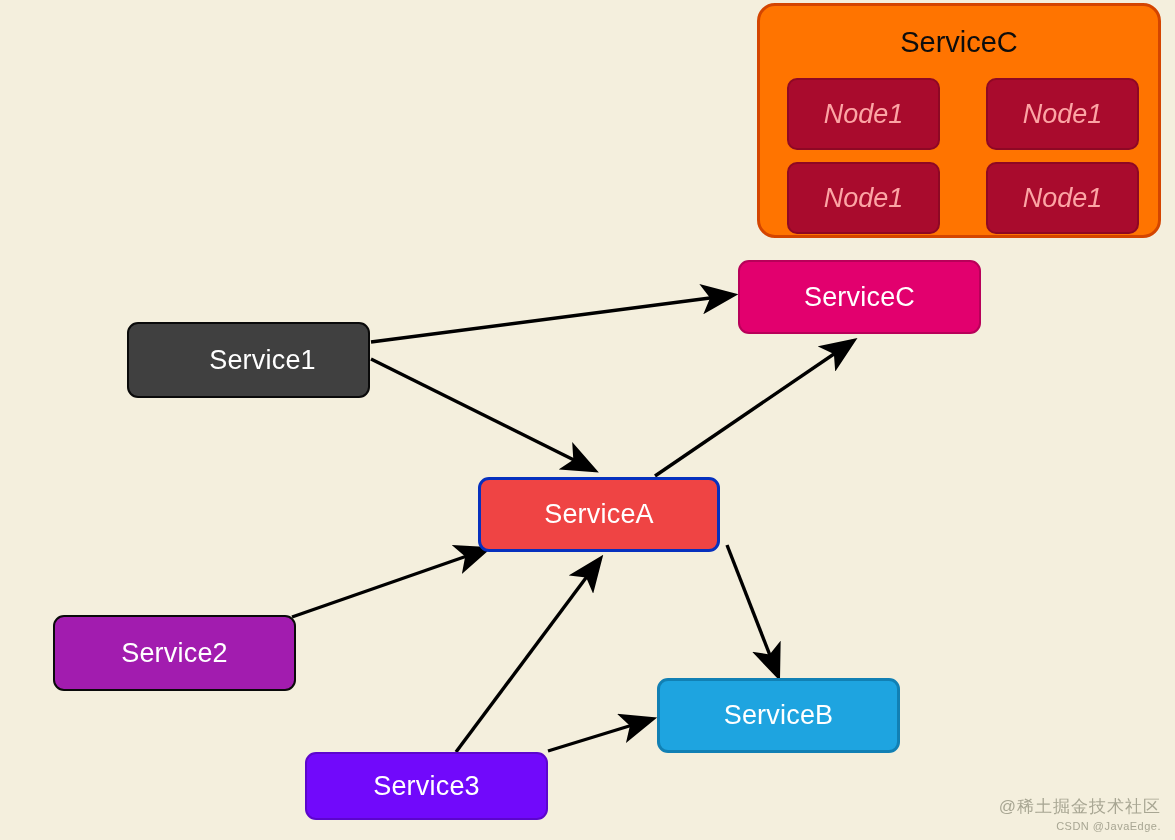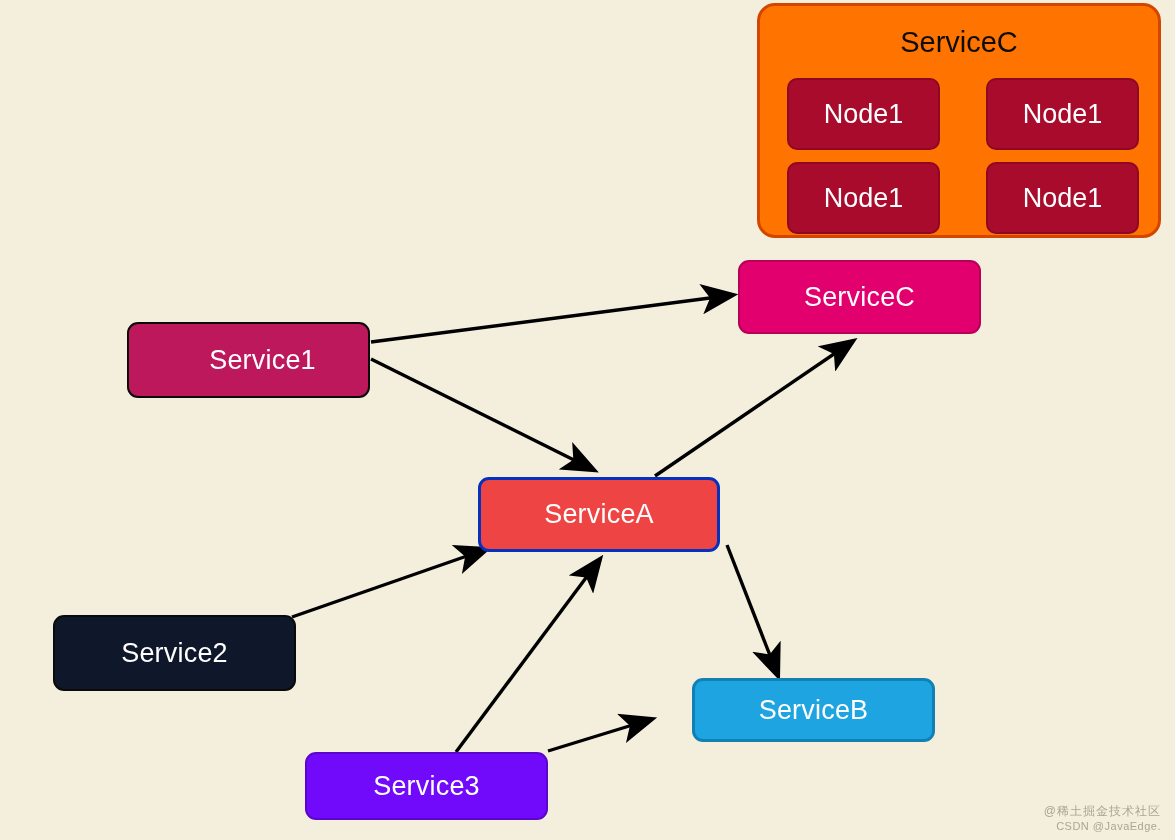--- a/index.html
+++ b/index.html
@@ -66,54 +66,55 @@
     position: absolute;
     box-sizing: border-box;
     display: flex;
     align-items: center;
     justify-content: center;
     width: 153px;
     height: 72px;
     background: #A90B2D;
     border: 2px solid #8E0824;
     border-radius: 10px;
-    color: #ffffff;
+    color: #fca5a5;
     font-size: 27px;
+    font-style: italic;
   }
   .cn-0 { left: 27px;  top: 72px; }
   .cn-1 { left: 226px; top: 72px; }
   .cn-2 { left: 27px;  top: 156px; }
   .cn-3 { left: 226px; top: 156px; }
 
   
   .n-service1 { left: 127px; top: 322px; width: 243px; height: 76px;
-                background: #be185d; border: 2px solid #0a0a0a; padding-left: 28px; }
+                background: #404040; border: 2px solid #0a0a0a; padding-left: 28px; }
   .n-service2 { left: 53px;  top: 615px; width: 243px; height: 76px;
-                background: #0f172a; border: 2px solid #0a0a0a; }
+                background: #a21caf; border: 2px solid #0a0a0a; }
   .n-service3 { left: 305px; top: 752px; width: 243px; height: 68px;
                 background: #7109FB; border: 2px solid #5C06CC; }
   .n-serviceA { left: 478px; top: 477px; width: 242px; height: 75px;
                 background: #ef4444; border: 3px solid #0630BE; }
-  .n-serviceB { left: 657px; top: 678px; width: 243px; height: 64px;
-                background: #1EA4E0; border: 3px solid #1180B4; margin-left: 35px; }
+  .n-serviceB { left: 657px; top: 678px; width: 243px; height: 75px;
+                background: #1EA4E0; border: 3px solid #1180B4; }
   .n-serviceC { left: 738px; top: 260px; width: 243px; height: 74px;
                 background: #E2006E; border: 2px solid #B80059; }
 
   
   .watermark {
     position: absolute;
     right: 14px;
     bottom: 6px;
     text-align: right;
     color: #A8A693;
     line-height: 1.35;
     z-index: 10;
     user-select: none;
   }
-  .wm-line1 { font-size: 12px; letter-spacing: 1px; }
+  .wm-line1 { font-size: 17px; letter-spacing: 1px; }
   .wm-line2 { font-size: 11px; letter-spacing: 0.5px; }
 </style>
 </head>
 <body>
 
 <div id="diagram">
 
   <svg class="edges" viewBox="0 0 1175 840">
     <defs>
       <marker id="arrowhead" markerWidth="11" markerHeight="9" refX="9.4" refY="4.5" orient="auto" markerUnits="strokeWidth">

